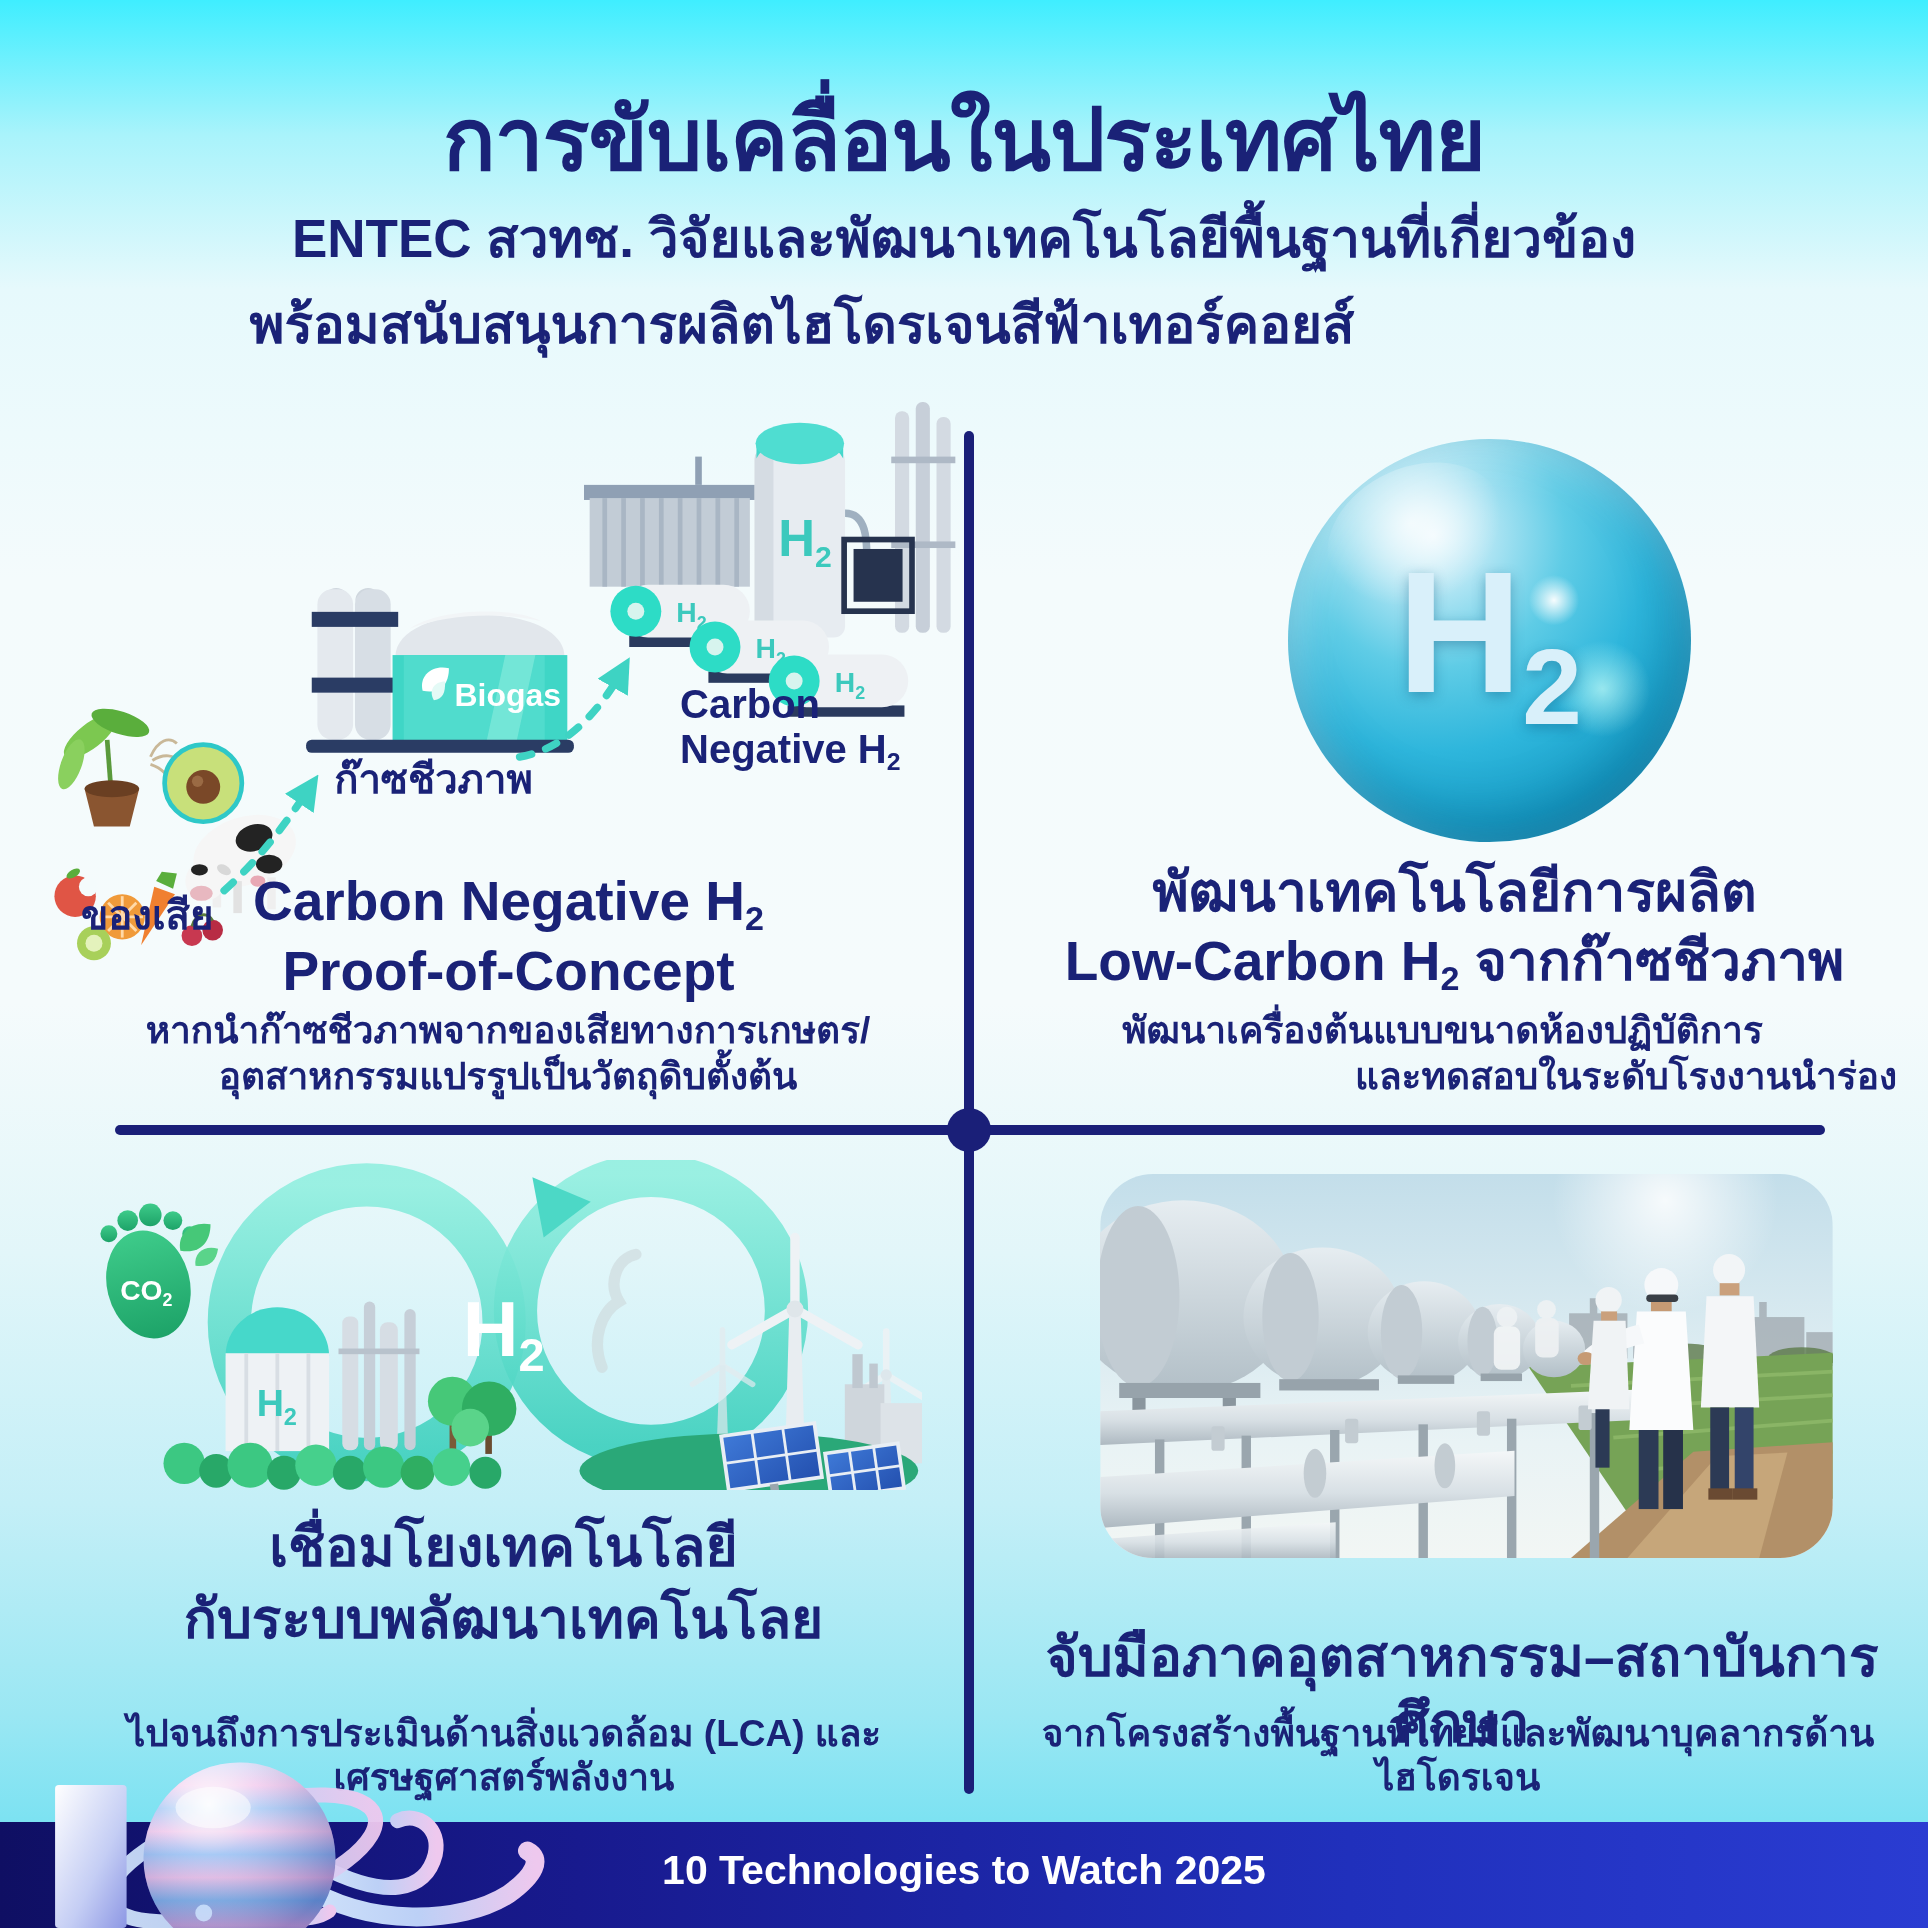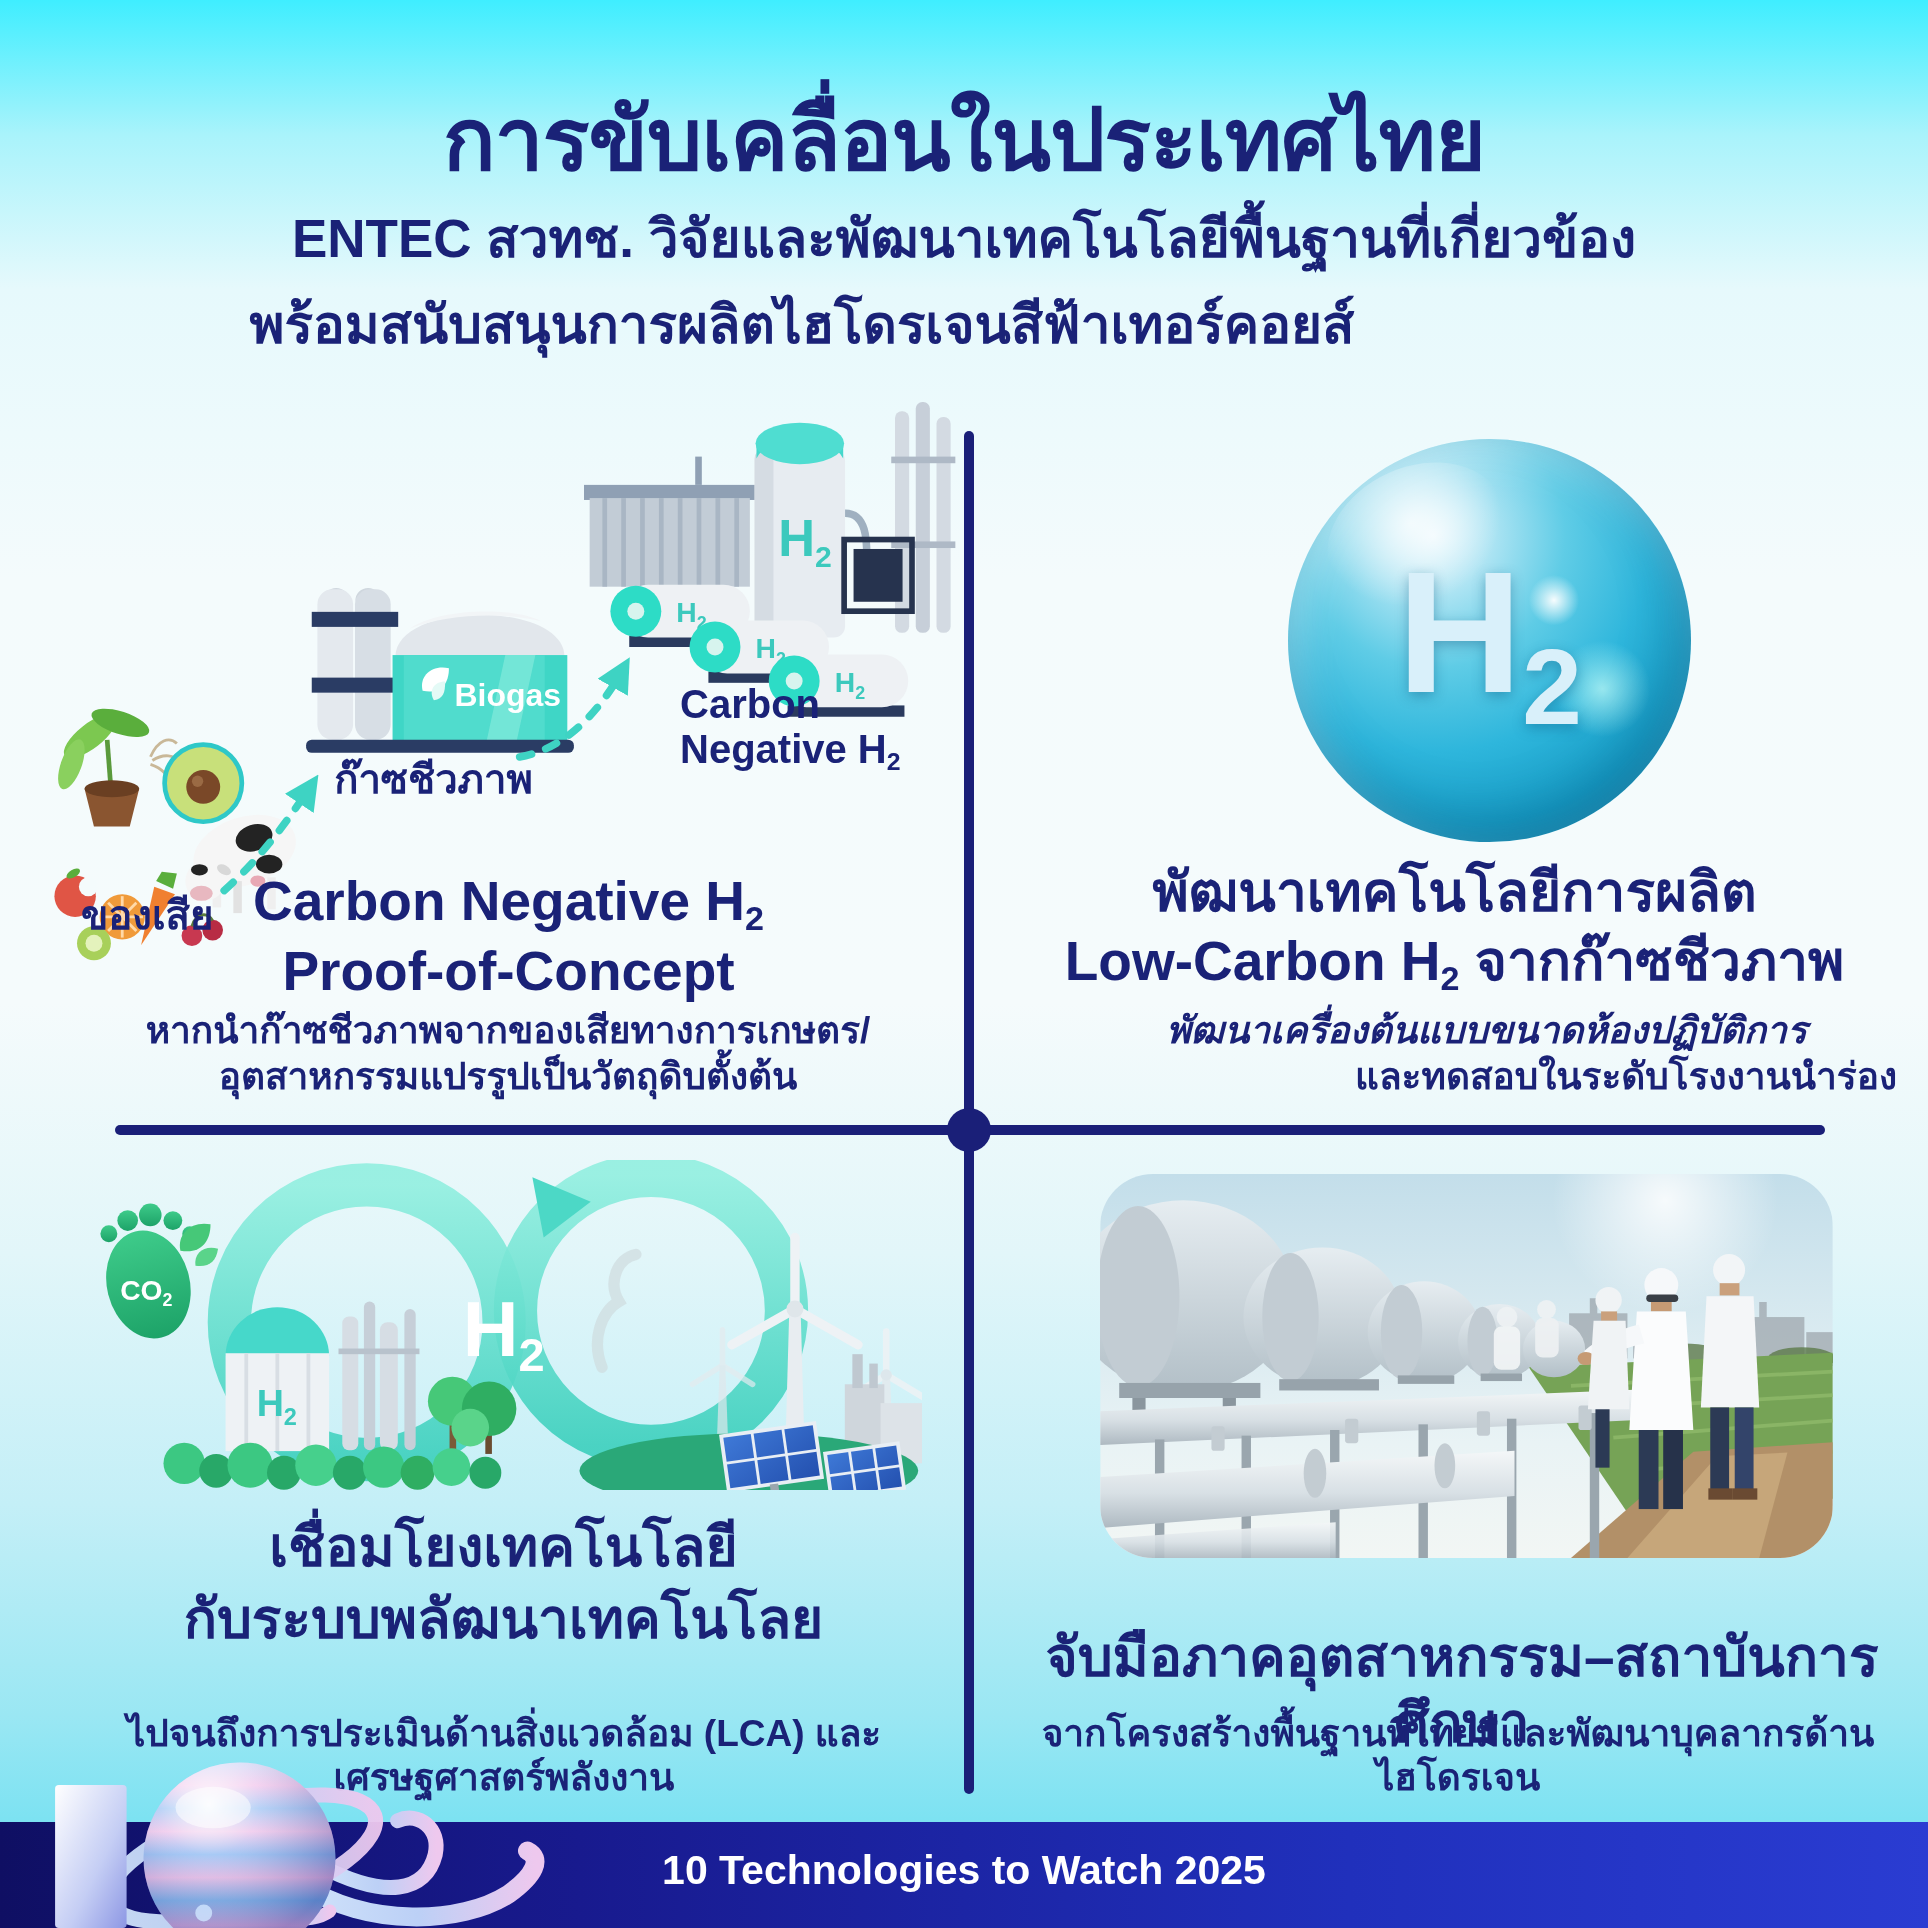--- a/index.html
+++ b/index.html
@@ -234,21 +234,21 @@
     <div class="glyph">
       <span><span>H</span><span class="sub">2</span></span>
     </div>
   </div>
 
   <div class="abs q-heading navy center" style="left:1012px;top:859px;width:885px;">พัฒนาเทคโนโลยีการผลิต</div>
   <div class="abs q-heading navy center" style="left:1012px;top:928px;width:885px;">
     <span>Low-Carbon H</span><span class="sub">2</span>
     <span> </span><span>จากก๊าซชีวภาพ</span>
   </div>
-  <div class="abs q-body navy center" style="left:1044px;top:1009px;width:885px;font-style:italic;">พัฒนาเครื่องต้นแบบขนาดห้องปฏิบัติการ</div>
+  <div class="abs q-body navy center" style="left:1000px;top:1009px;width:885px;">พัฒนาเครื่องต้นแบบขนาดห้องปฏิบัติการ</div>
   <div class="abs q-body navy center" style="left:1012px;top:1055px;width:885px;text-align:right;">และทดสอบในระดับโรงงานนำร่อง</div>
 
   <svg class="abs" style="left:75px;top:1160px;" width="847" height="330" viewBox="0 0 900 350">
     <defs>
       <linearGradient id="ringG" x1="0" y1="0" x2="0" y2="1">
         <stop offset="0" stop-color="#93efe0"></stop>
           <stop offset="1" stop-color="#3fd0be"></stop>
       </linearGradient>
       <linearGradient id="footG" x1="0" y1="0" x2="0" y2="1">
         <stop offset="0" stop-color="#3ecb8a"></stop>

